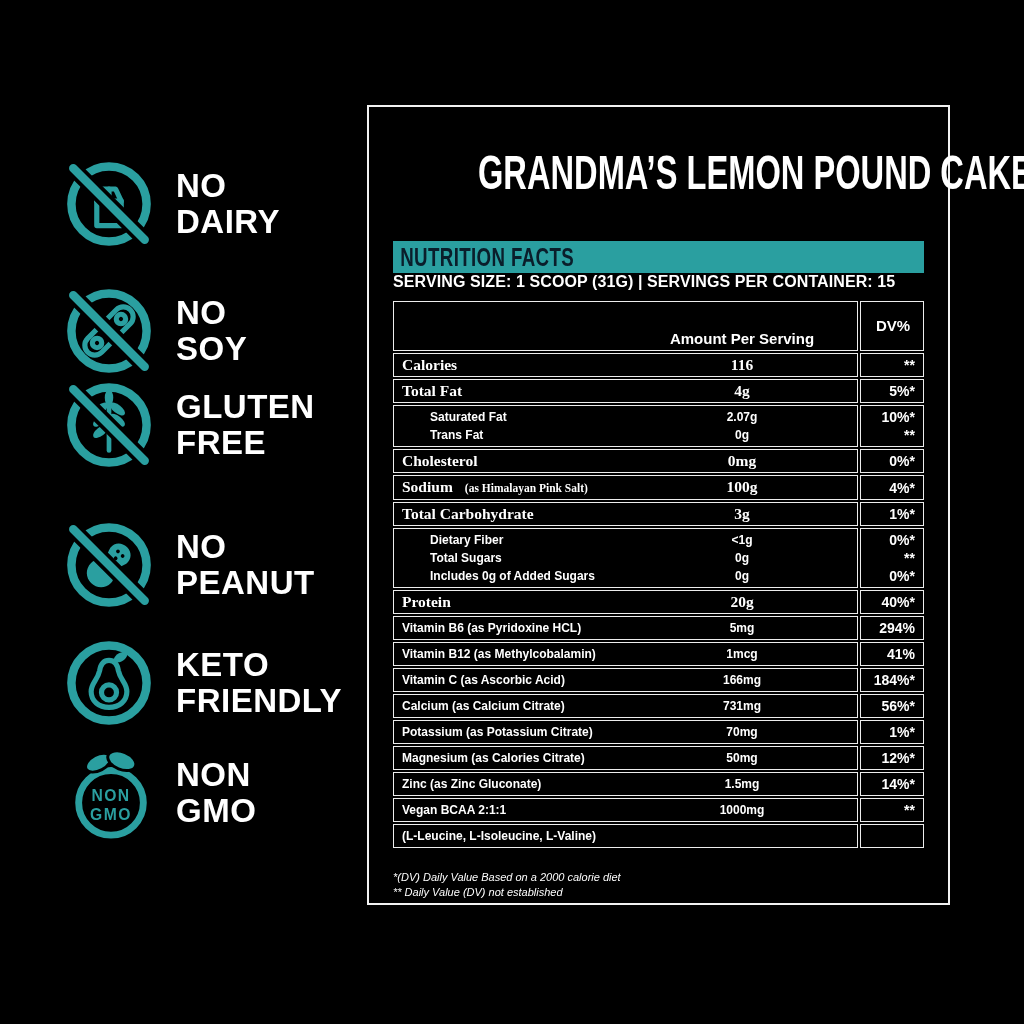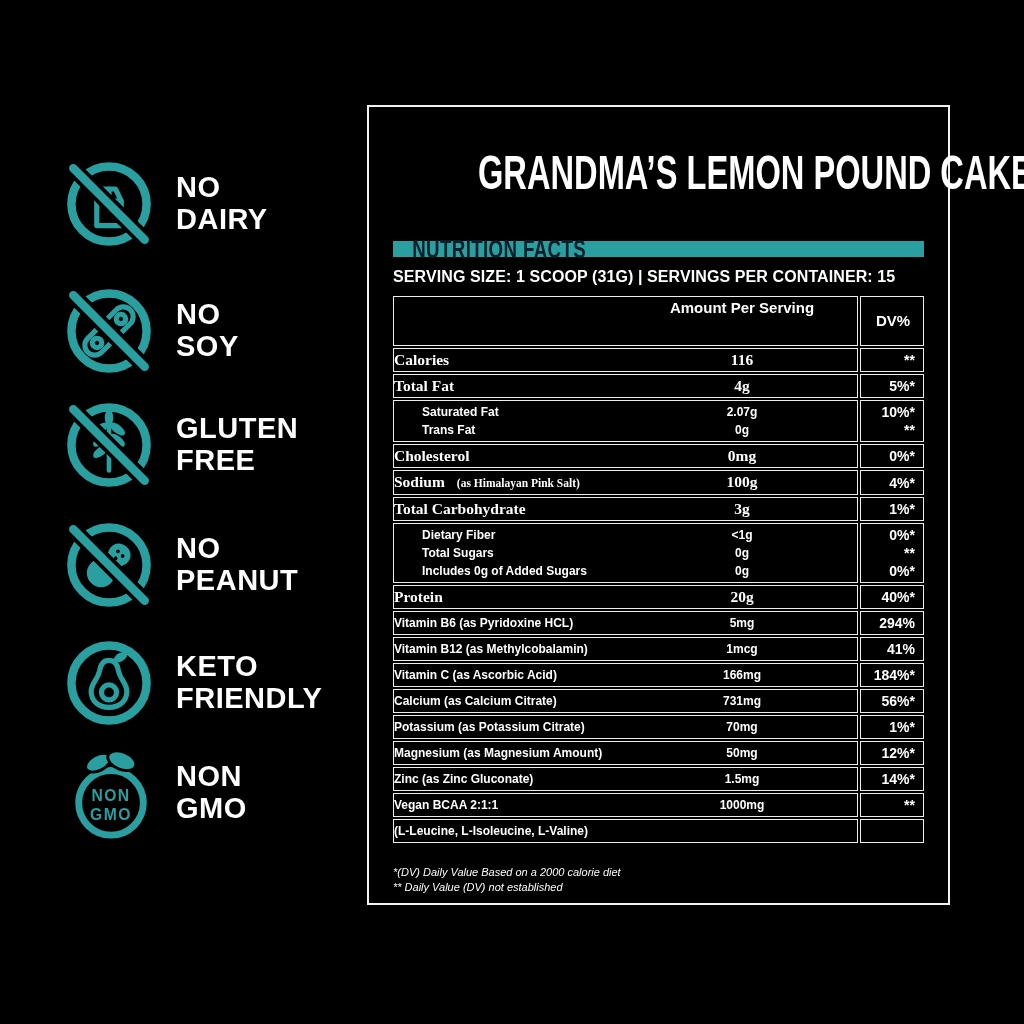--- a/index.html
+++ b/index.html
@@ -9,60 +9,60 @@
     font-family:"Liberation Sans",sans-serif;
     color:#fff;
   }
   
   .badge{
     position:absolute;left:62px;display:flex;align-items:center;gap:20px;
   }
   .badge .icon-wrap{width:94px;height:94px;flex:0 0 94px;}
   .badge svg{display:block;}
   .badge-label{
-    font-weight:bold;font-size:29px;line-height:1.09;letter-spacing:.5px;color:#fff;
-  }
-  .b1{top:157px}.b2{top:284px}.b3{top:398px}.b4{top:518px}.b5{top:636px}.b6{top:746px}
+    font-weight:bold;font-size:33px;line-height:1.09;letter-spacing:.5px;color:#fff;
+  }
+  .b1{top:157px}.b2{top:284px}.b3{top:378px}.b4{top:518px}.b5{top:636px}.b6{top:746px}
   .ring{stroke:var(--teal);fill:none;stroke-width:9;}
   .ring7{stroke:var(--teal);fill:none;stroke-width:7;}
   .ik{stroke:var(--teal);fill:none;stroke-width:5.5;stroke-linejoin:round;stroke-linecap:round;}
   .ifill{fill:var(--teal);stroke:none;}
   .slash-bg{stroke:#000;stroke-width:17;stroke-linecap:round;}
   .slash{stroke:var(--teal);stroke-width:9;stroke-linecap:round;}
   .leaf{fill:var(--teal);stroke:#000;stroke-width:3;}
   .gmo-text{fill:var(--teal);font-family:"Liberation Sans",sans-serif;font-weight:bold;font-size:16px;letter-spacing:1.5px;}
   
   .panel{
     position:absolute;left:367px;top:105px;width:583px;height:800px;
     border:2px solid var(--frame,#f2f2f2);box-sizing:border-box;
     padding:0 24px;background:transparent;
   }
   .panel-title{
     margin-top:40px;text-align:center;white-space:nowrap;
     font-size:48px;line-height:52px;font-weight:bold;color:#fff;
     transform:scaleX(0.68);transform-origin:center;
   }
   .nf-bar{
-    margin-top:42px;height:16px;background:var(--teal);
-    display:flex;align-items:center;padding-left:12px;
+    margin-top:42px;height:32px;background:var(--teal);
+    display:flex;align-items:center;
   }
   .nf-bar-text{
     color:var(--bartext,#0a1e2b);font-weight:bold;font-size:26px;letter-spacing:.5px;
     white-space:nowrap;transform:scaleX(0.72);transform-origin:left;padding-left:10px;
   }
   .serving-line{
-    margin-top:11px;font-size:16px;font-weight:bold;letter-spacing:.1px;white-space:nowrap;color:#fff;
+    font-size:16px;font-weight:bold;letter-spacing:.1px;white-space:nowrap;color:#fff;
   }
   
   .ntable{margin-top:10px;display:flex;flex-direction:column;gap:2px;}
   .t-row{display:flex;gap:2px;}
   .cell-main{
     flex:1;border:1.5px solid #ededed;box-sizing:border-box;
-    display:flex;flex-direction:column;justify-content:flex-start;
-    padding:2px 40px 2px 0;min-height:22px;
+    display:flex;flex-direction:column;justify-content:flex-end;
+    padding:2px 40px 2px 8px;min-height:22px;
   }
   .cell-dv{
     width:64px;flex:0 0 64px;border:1.5px solid #ededed;box-sizing:border-box;
     display:flex;flex-direction:column;justify-content:center;
     padding:2px 8px 2px 2px;text-align:right;
   }
   .line{display:flex;align-items:baseline;line-height:18px;}
   .lbl{flex:1;white-space:nowrap;font-weight:bold;font-size:12px;}
   .amt{width:150px;flex:0 0 150px;text-align:center;font-weight:bold;font-size:12px;white-space:nowrap;}
   .dvline{line-height:18px;font-weight:bold;font-size:14px;min-height:18px;}
@@ -363,21 +363,21 @@
             <span class="amt">70mg</span>
           </div>
         </div>
         <div class="cell-dv">
           <div class="dvline">1%*</div>
         </div>
       </div>
       <div class="t-row normal">
         <div class="cell-main">
           <div class="line">
-            <span class="lbl"><span>Magnesium (as Magnesium Amount)</span></span>
+            <span class="lbl"><span>Magnesium (as Calories Citrate)</span></span>
             <span class="amt">50mg</span>
           </div>
         </div>
         <div class="cell-dv">
           <div class="dvline">12%*</div>
         </div>
       </div>
       <div class="t-row normal">
         <div class="cell-main">
           <div class="line">

